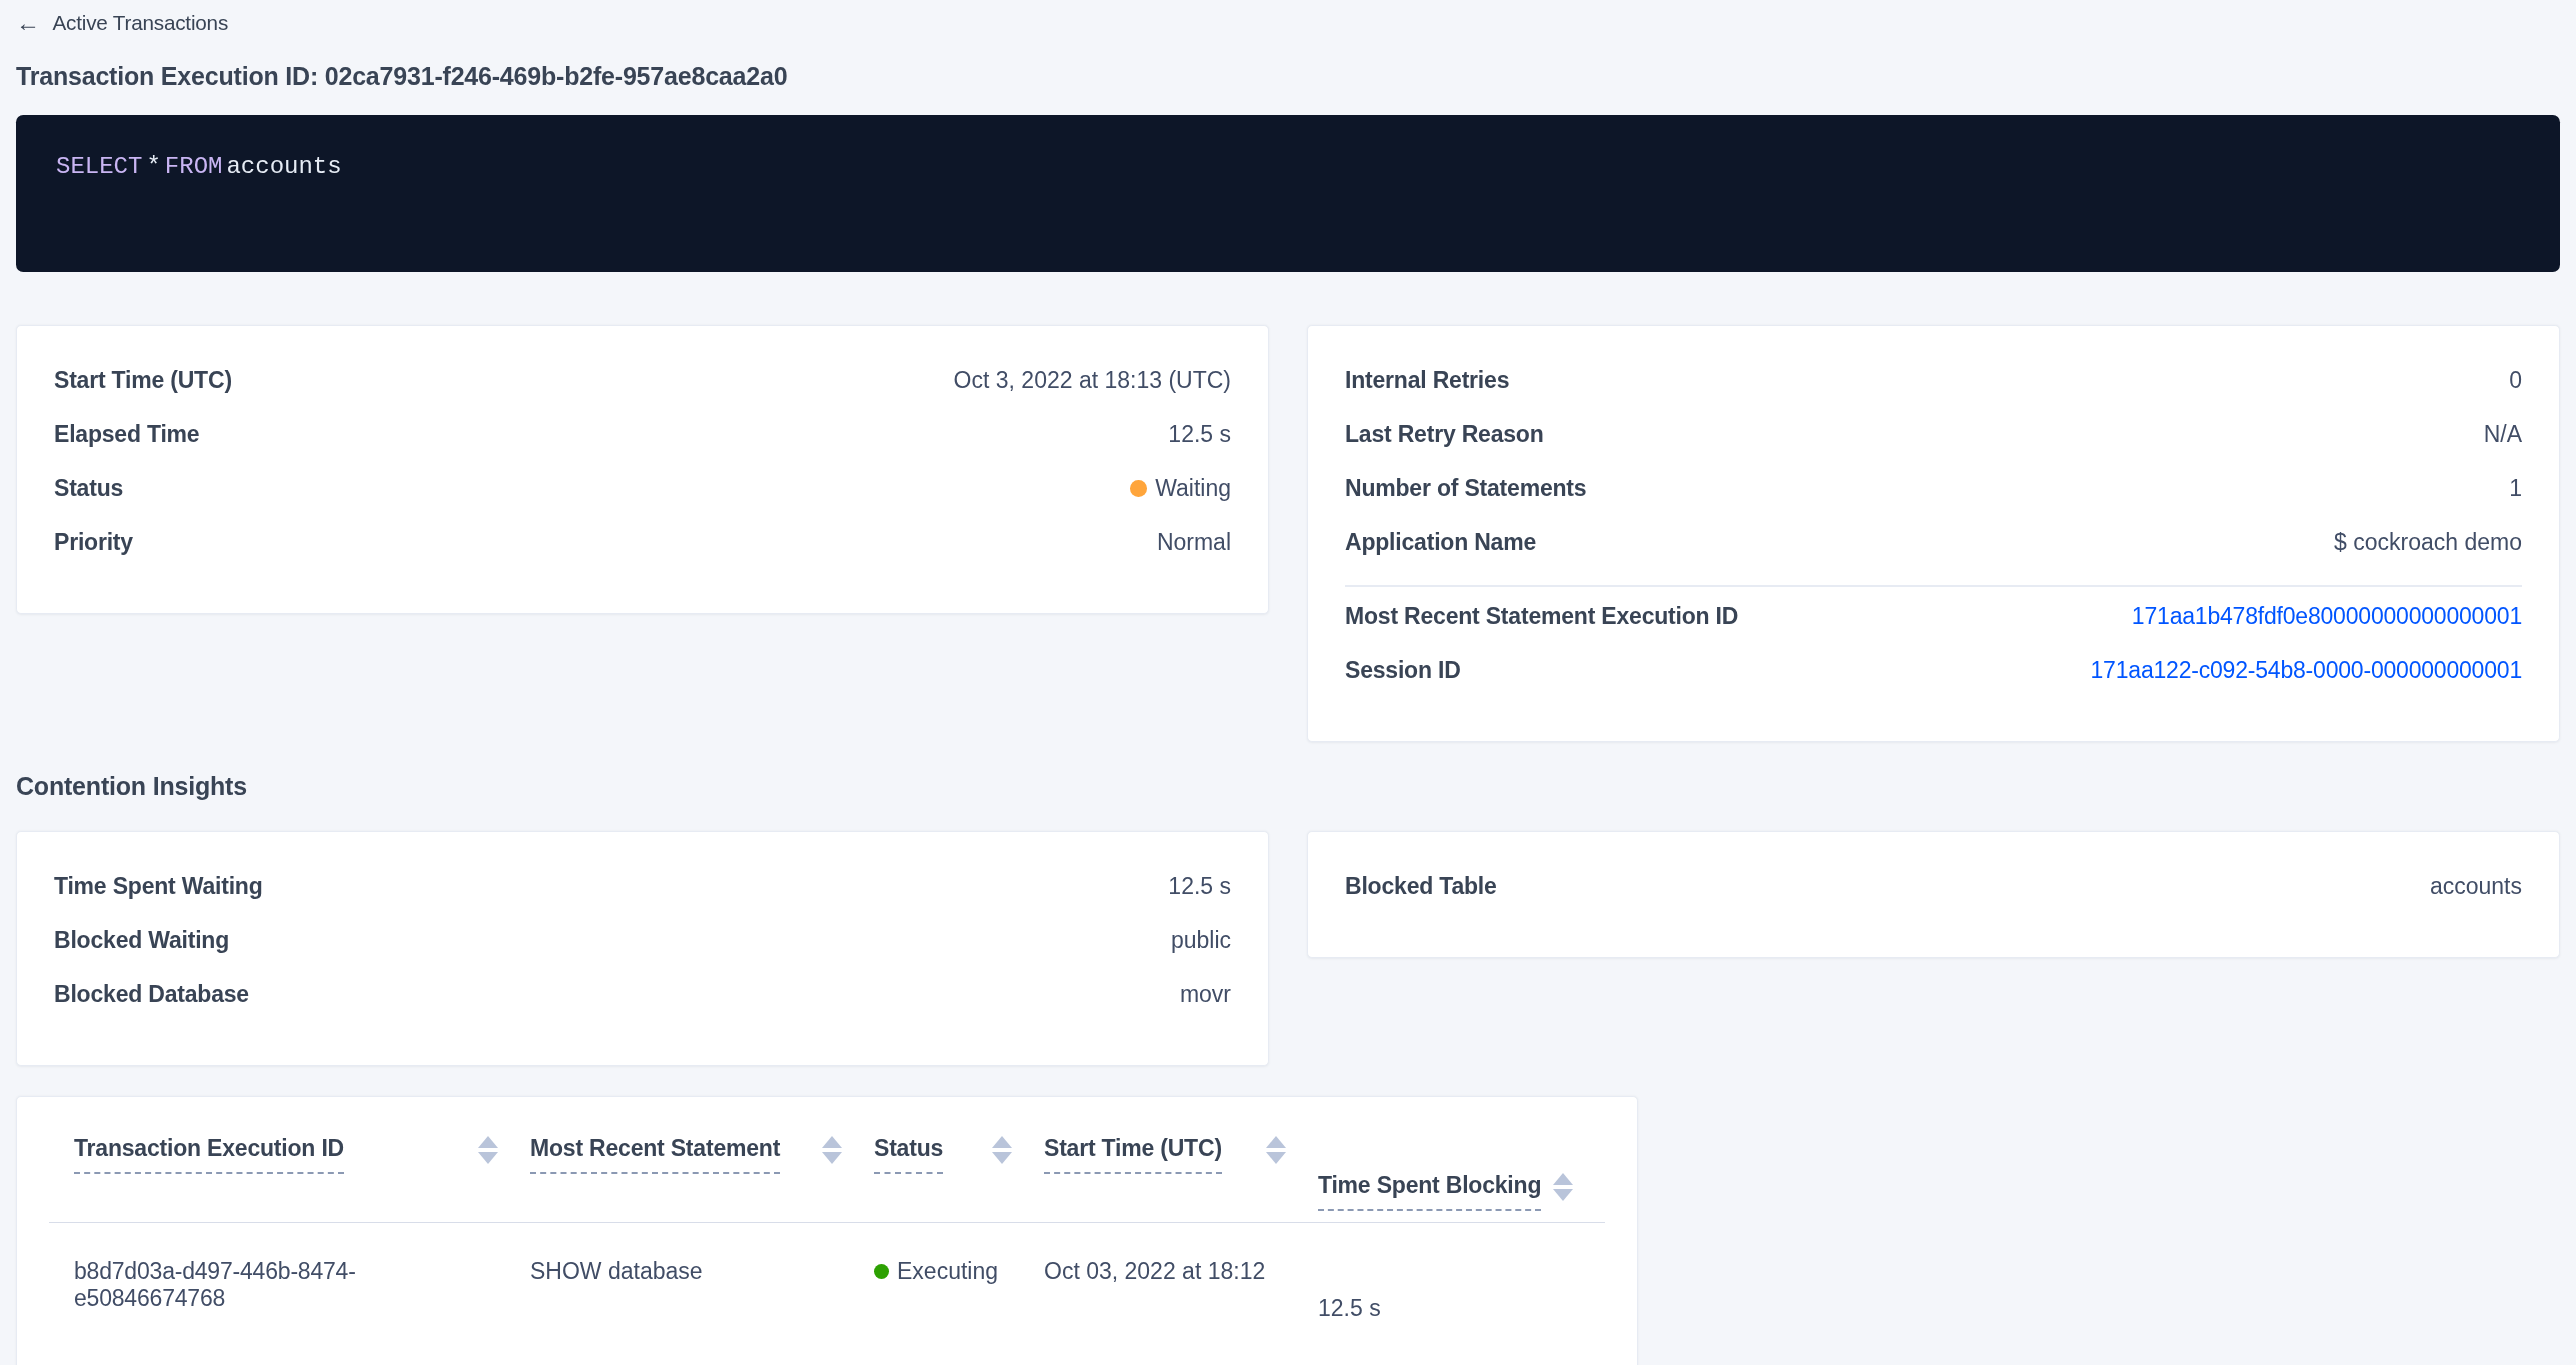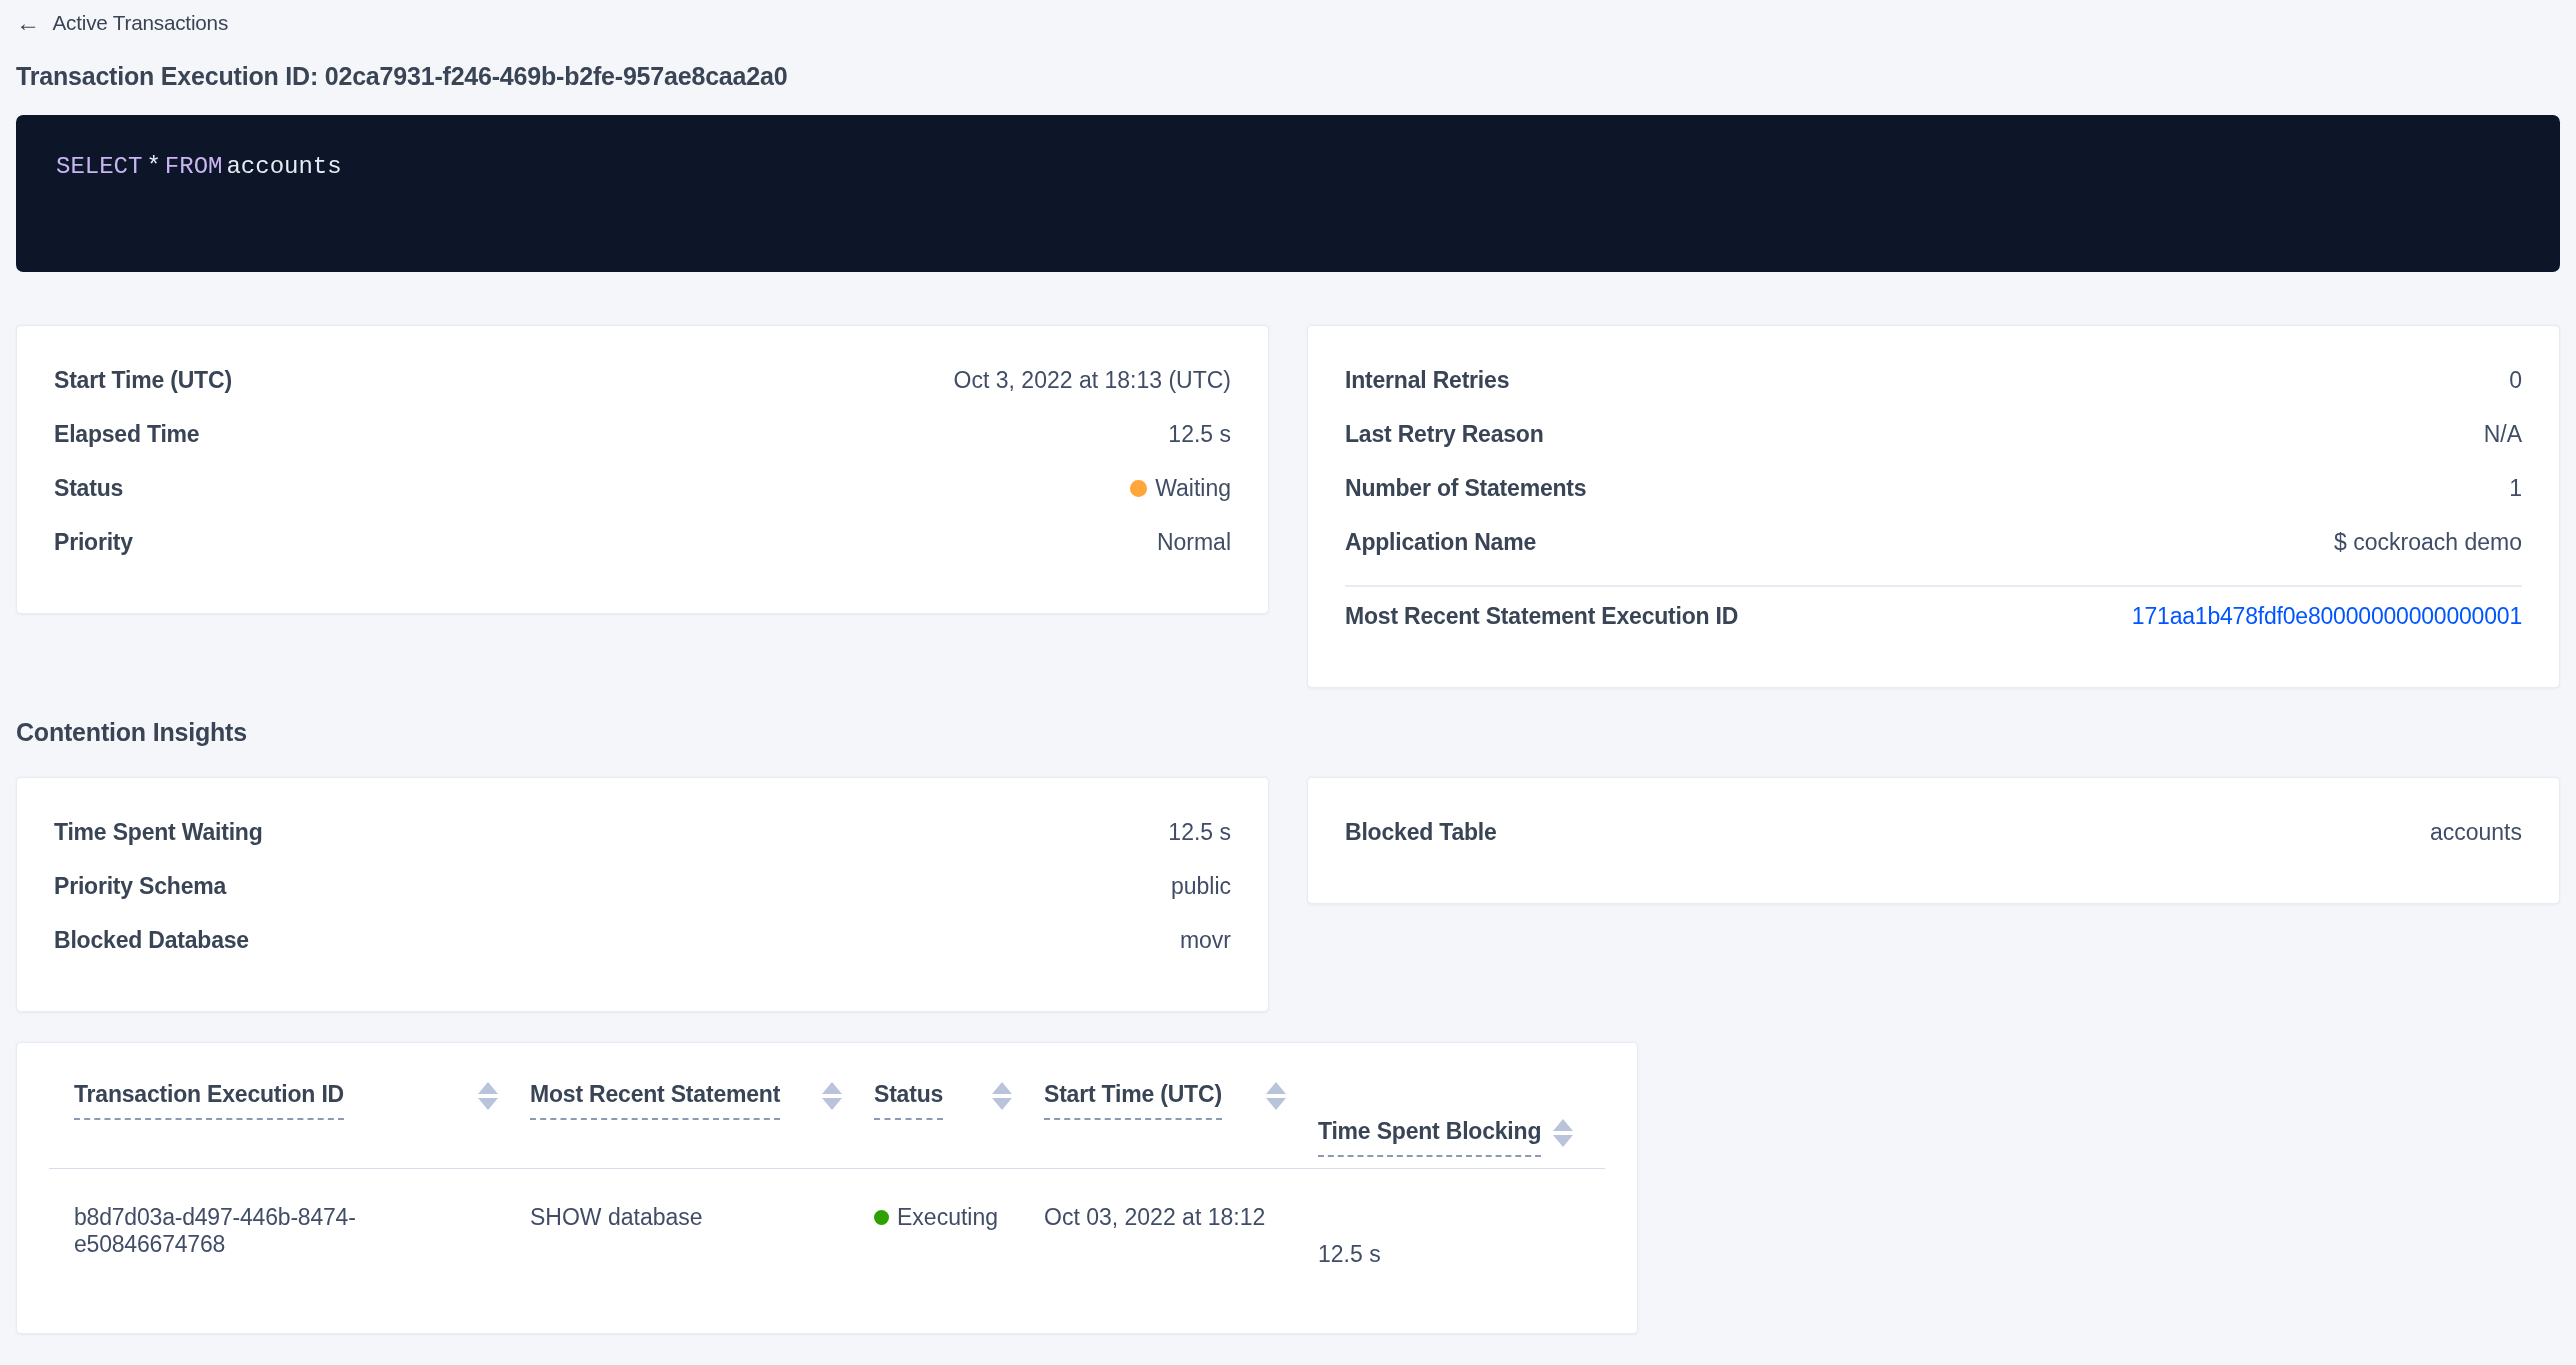--- a/index.html
+++ b/index.html
@@ -142,35 +142,39 @@
       </div>
       <div class="kv">
         <span class="kv-label">Application Name</span>
         <span class="kv-value">$ cockroach demo</span>
       </div>
       <div class="card-divider"></div>
       <div class="kv">
         <span class="kv-label">Most Recent Statement Execution ID</span>
         <span class="kv-value link mono-ish">171aa1b478fdf0e80000000000000001</span>
       </div>
+      <div class="kv">
+        <span class="kv-label">Session ID</span>
+        <span class="kv-value link mono-ish">171aa122-c092-54b8-0000-000000000001</span>
+      </div>
     </div>
   </div>
 
   <h2 class="section-heading">Contention Insights</h2>
 
   
   <div class="grid2" style="margin-top:0;">
 
     <div class="card">
       <div class="kv">
         <span class="kv-label">Time Spent Waiting</span>
         <span class="kv-value">12.5 s</span>
       </div>
       <div class="kv">
-        <span class="kv-label">Priority Schema</span>
+        <span class="kv-label">Blocked Waiting</span>
         <span class="kv-value">public</span>
       </div>
       <div class="kv">
         <span class="kv-label">Blocked Database</span>
         <span class="kv-value">movr</span>
       </div>
     </div>
 
     <div class="card">
       <div class="kv">

